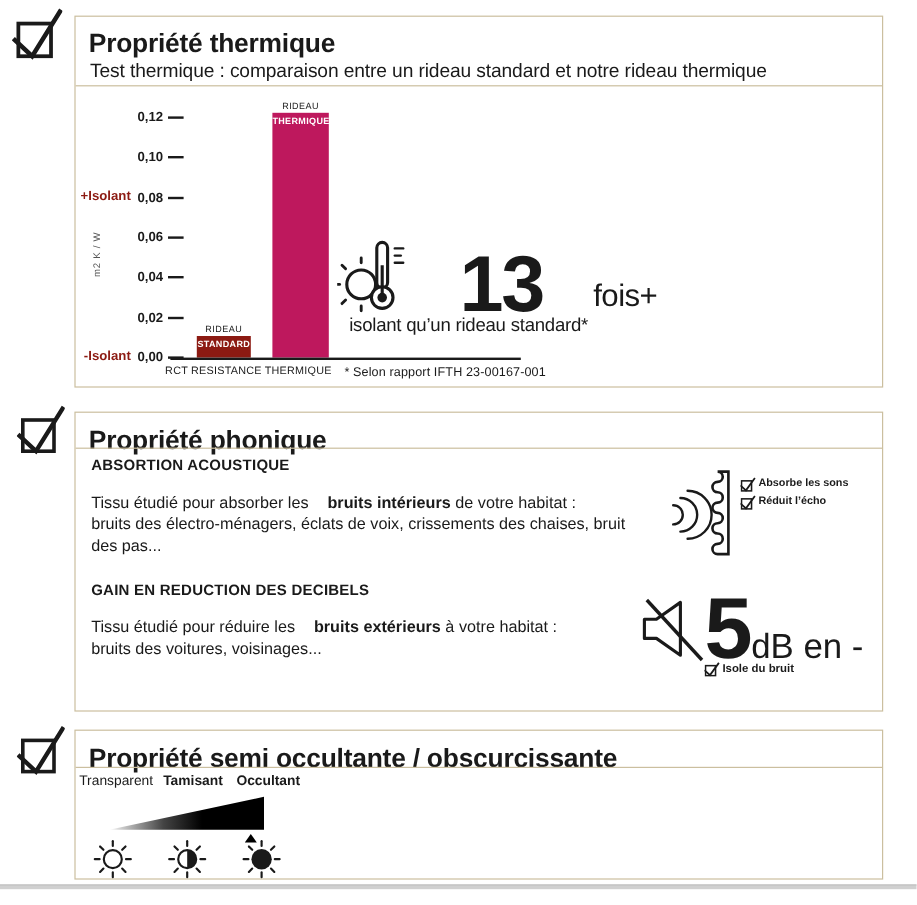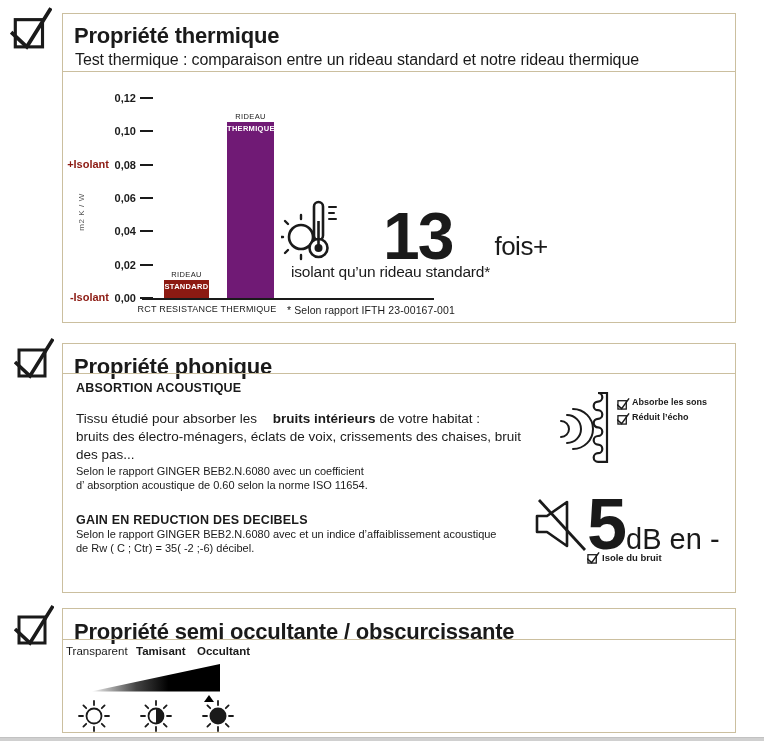--- a/index.html
+++ b/index.html
@@ -113,21 +113,21 @@
     <div class="ylabel">m2 K / W</div>
     <div class="plot">
         <div class="bargroup" style="left: 11px; width: 45px;">
           <div class="bar-toplabel">RIDEAU</div>
           <div class="bar" style="height: 18.3333px; background: rgb(140, 26, 18);">
             <span class="bar-inlabel">STANDARD</span>
           </div>
         </div>
         <div class="bargroup" style="left: 74px; width: 47px;">
           <div class="bar-toplabel">RIDEAU</div>
-          <div class="bar" style="height: 176px; background: #701a75;">
+          <div class="bar" style="height: 204px; background: #be185d;">
             <span class="bar-inlabel">THERMIQUE</span>
           </div>
         </div>
       </div>
     <div class="baseline"></div>
     <div class="xcaption">RCT RESISTANCE THERMIQUE</div>
     <div class="footnote">* Selon rapport IFTH 23-00167-001</div>
 
     <div class="highlight">
       <svg width="62" height="64" viewBox="0 0 62 64">
@@ -162,24 +162,24 @@
   </svg>
 
   <section class="box box-phonique">
     <h1 class="sec-title" style="top:-5px">Propriété phonique</h1>
     <div class="sec-sep" style="top:29px"></div>
 
     <div class="ph-text">
       <h3 class="ph-h">ABSORTION ACOUSTIQUE</h3>
       <p class="ph-p"><span>Tissu étudié pour absorber les </span><b>bruits intérieurs</b><span> de votre habitat :</span><br>
         <span>bruits des électro-ménagers, éclats de voix, crissements des chaises, bruit des pas...</span></p>
-      <p class="ph-note"><span>Selon le rapport GINGER BEB2.N.6080 avec un coefficient</span><br><span>d’ absorption acoustique de 0.60 selon la norme ISO 11654.</span></p>
 
       <h3 class="ph-h gain-h">GAIN EN REDUCTION DES DECIBELS</h3>
-      <p class="ph-note"><span>Selon le rapport GINGER BEB2.N.6080 avec et un indice d’affaiblissement acoustique</span><br><span>de Rw ( C ; Ctr) = 35( -2 ;-6) décibel.</span></p>
+      <p class="ph-p"><span>Tissu étudié pour réduire les </span><b>bruits extérieurs</b><span> à votre habitat :</span><br>
+        <span>bruits des voitures, voisinages...</span></p>
     </div>
 
     <div class="absorb-badge">
       <svg width="60" height="78" viewBox="0 0 60 78">
         <g fill="none" stroke="#1a1a1a" stroke-width="2" stroke-linecap="round">
           <path d="M6,32 a8,8 0 0 1 0,16"></path>
           <path d="M12,26 a14,14 0 0 1 0,28"></path>
           <path d="M18,20 a20,20 0 0 1 0,40"></path>
         </g>
         <path d="M52,4 H43 a4.3,4.3 0 0 1 0,8.6 a4.3,4.3 0 0 0 0,8.6 a4.3,4.3 0 0 1 0,8.6 a4.3,4.3 0 0 0 0,8.6 a4.3,4.3 0 0 1 0,8.6 a4.3,4.3 0 0 0 0,8.6 a4.3,4.3 0 0 1 0,8.6 a4.3,4.3 0 0 0 0,8.6 H52 Z" fill="#fff" stroke="#1a1a1a" stroke-width="2.2"></path>

